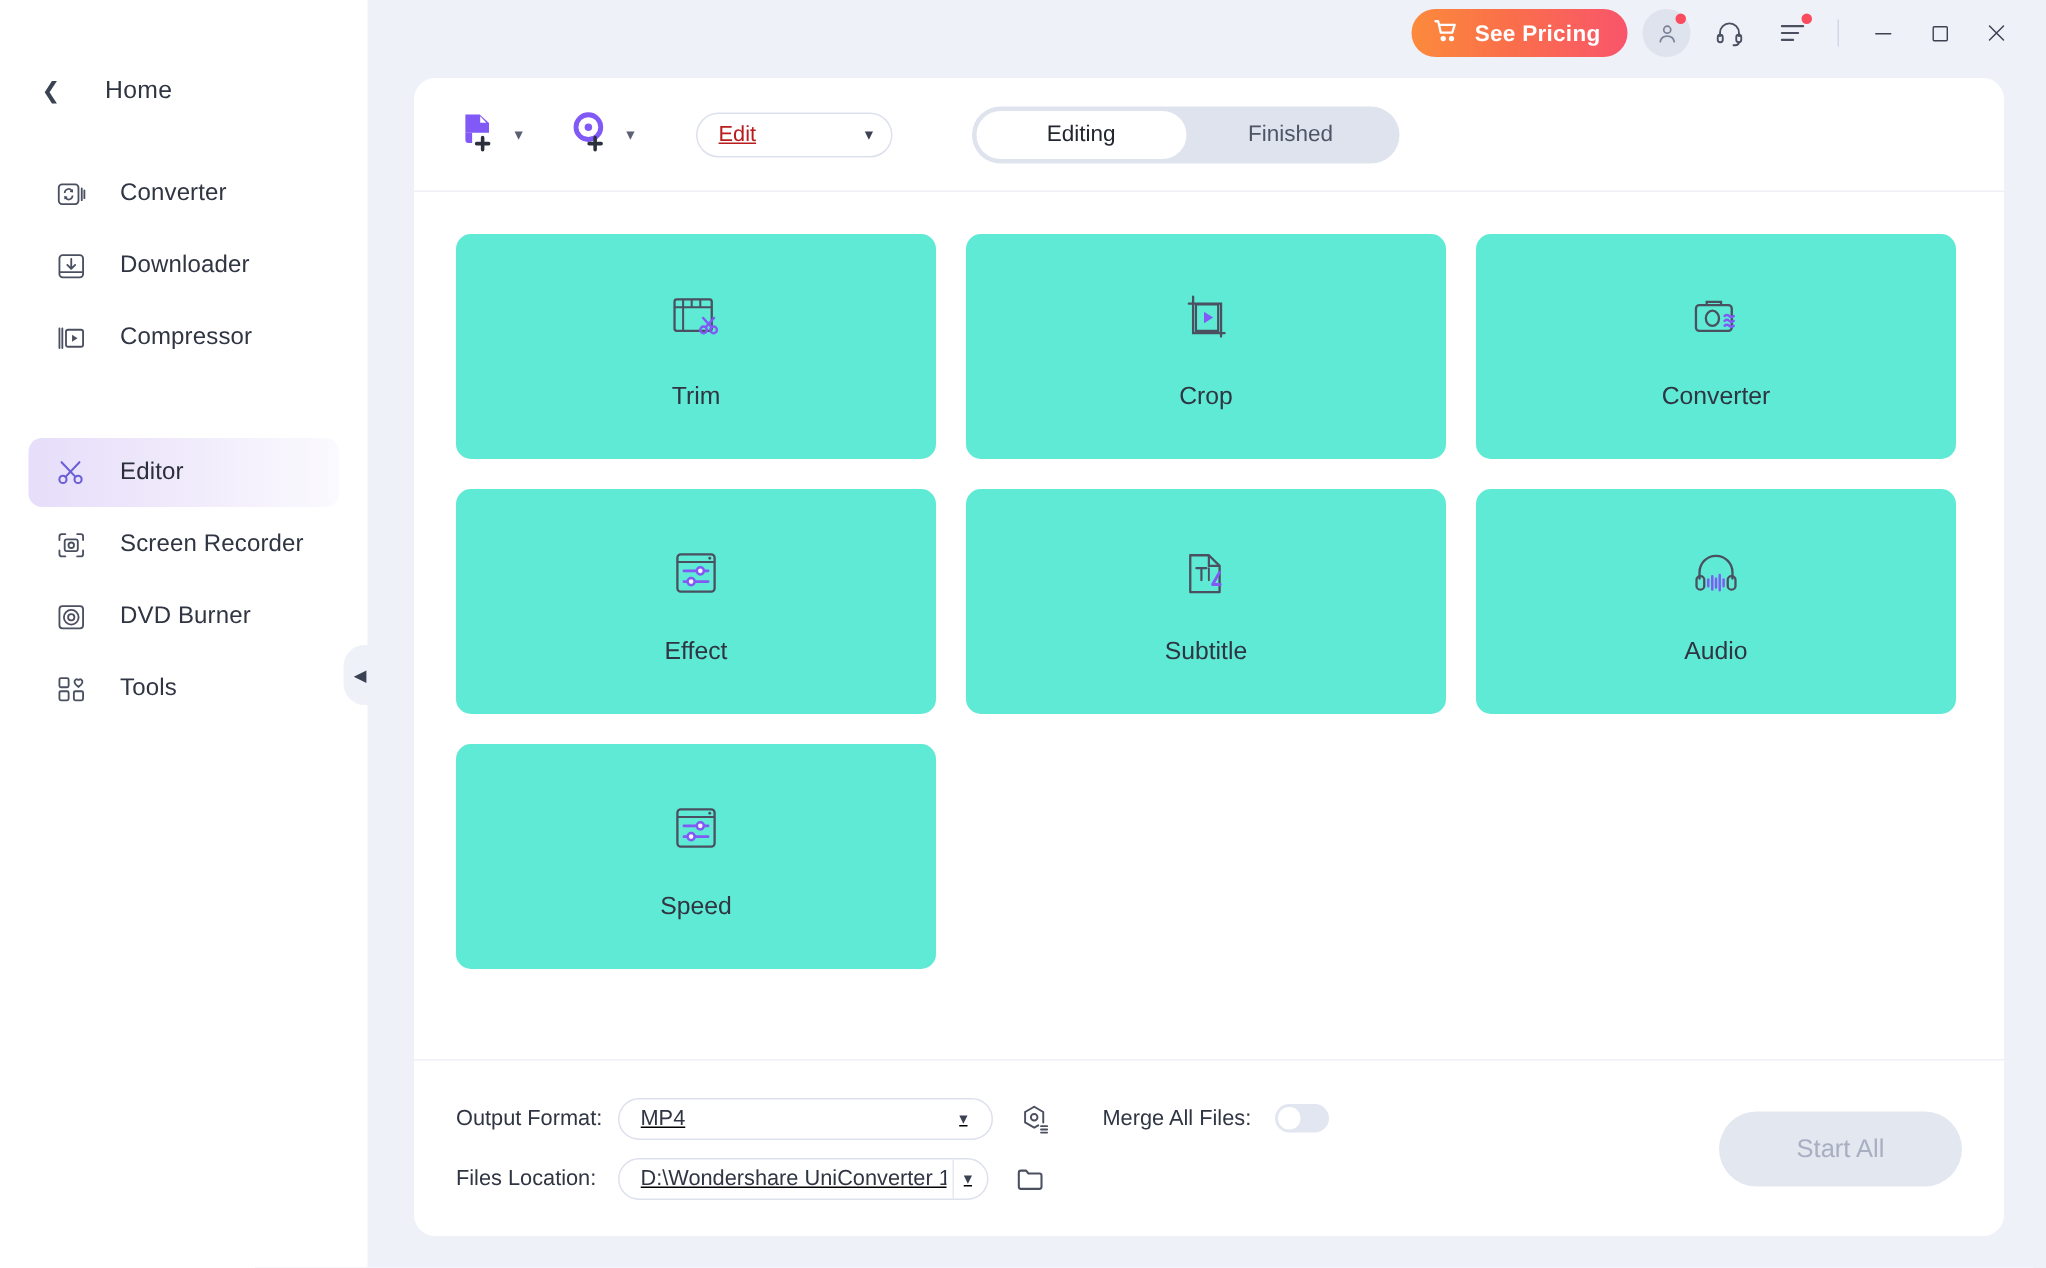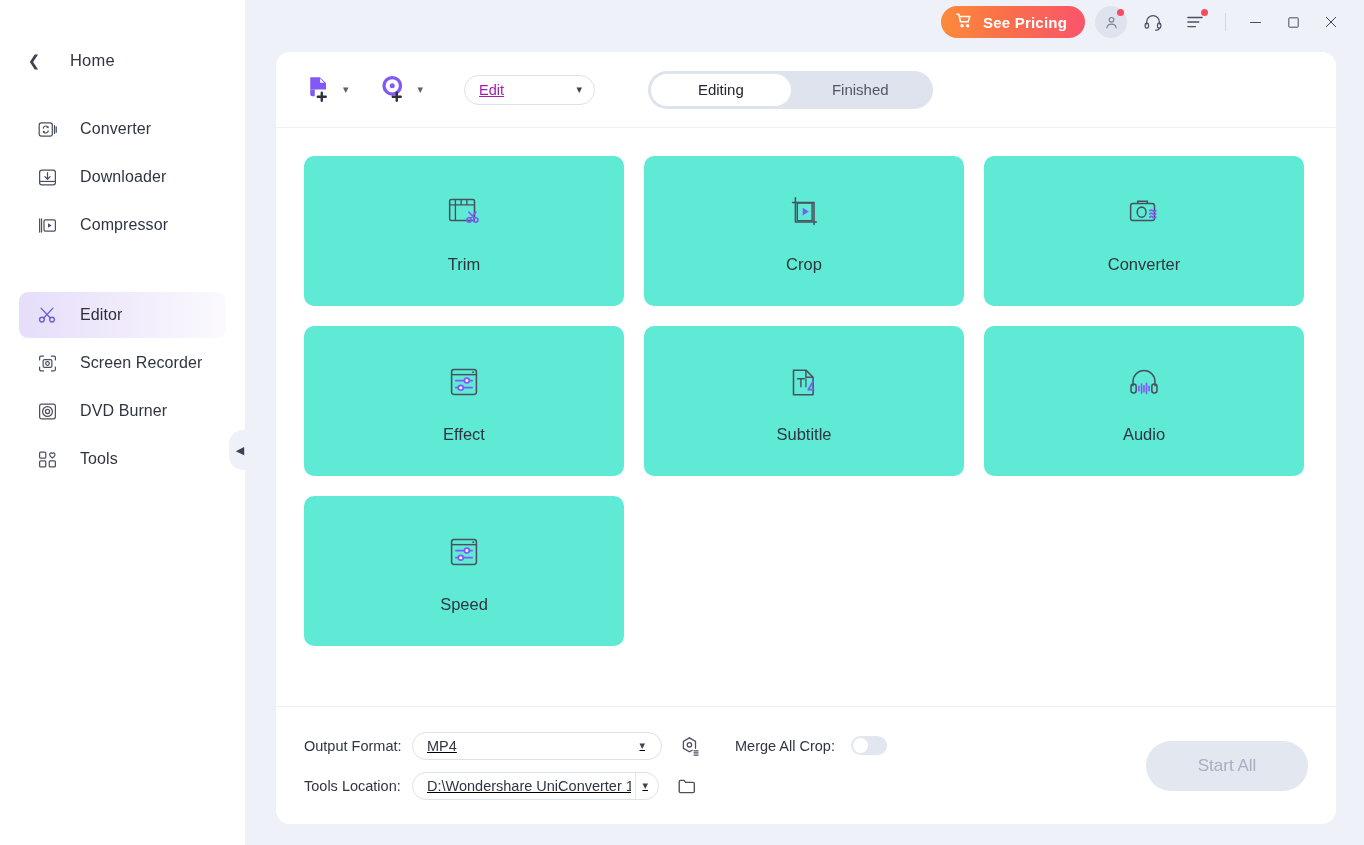--- a/index.html
+++ b/index.html
@@ -113,21 +113,21 @@
   .addbtn { display: flex; align-items: center; cursor: pointer; }
   .addbtn .caret { margin-left: 9px; font-size: 11px; color: #5b6170; }
   .addbtn + .addbtn { margin-left: 30px; }
 
   .edit-select {
     margin-left: 41px; width: 131px; height: 30px;
     border: 1px solid #dde1ec; border-radius: 15px;
     background: #fff; display: flex; align-items: center;
     padding: 0 12px 0 14px; cursor: pointer;
   }
-  .edit-select .val { flex: 1; font-size: 14.5px; color: #a21caf; text-decoration: underline; }
+  .edit-select .val { flex: 1; font-size: 14.5px; color: #b91c1c; text-decoration: underline; }
   .edit-select .caret { font-size: 11px; color: #3b4252; }
 
   .segment {
     margin-left: 53px; width: 285px; height: 38px;
     background: #dfe3ee; border-radius: 19px;
     display: flex; align-items: center; padding: 3px; justify-content: space-between;
   }
   .seg-btn {
     flex: 1; height: 32px; border-radius: 16px;
     display: flex; align-items: center; justify-content: center;
@@ -506,29 +506,29 @@
         </div>
         <div class="ic-btn">
           <svg width="22" height="22" viewBox="0 0 24 24" fill="none" stroke="#4a5060" stroke-width="1.4" stroke-linecap="round">
             <path d="M11.4 3.1L4.8 6.9v7.6l6.6 3.8 3-1.7"></path>
             <path d="M18 14.5V6.9l-6.6-3.8"></path>
             <circle cx="11.4" cy="10.7" r="2.4"></circle>
             <path d="M16.4 17.2h4.4M16.4 19.6h4.4M16.4 21.9h4.4"></path>
           </svg>
         </div>
         <div class="merge-wrap">
-          <span class="merge-label">Merge All Crop:</span>
+          <span class="merge-label">Merge All Files:</span>
           <div class="toggle">
             <span class="knob"></span>
           </div>
         </div>
       </div>
 
       <div class="frow">
-        <span class="flabel">Tools Location:</span>
+        <span class="flabel">Files Location:</span>
         <div class="fselect w2">
           <span class="val">D:\Wondershare UniConverter 1</span>
           <span class="divider"></span>
           <span class="caret">▾</span>
         </div>
         <div class="ic-btn">
           <svg width="22" height="22" viewBox="0 0 24 24" fill="none" stroke="#4a5060" stroke-width="1.5" stroke-linejoin="round">
             <path d="M3.5 7.4a1.5 1.5 0 0 1 1.5-1.5h3.8l1.7 2.1h8a1.5 1.5 0 0 1 1.5 1.5v8.2a1.5 1.5 0 0 1-1.5 1.5H5a1.5 1.5 0 0 1-1.5-1.5z"></path>
           </svg>
         </div>

